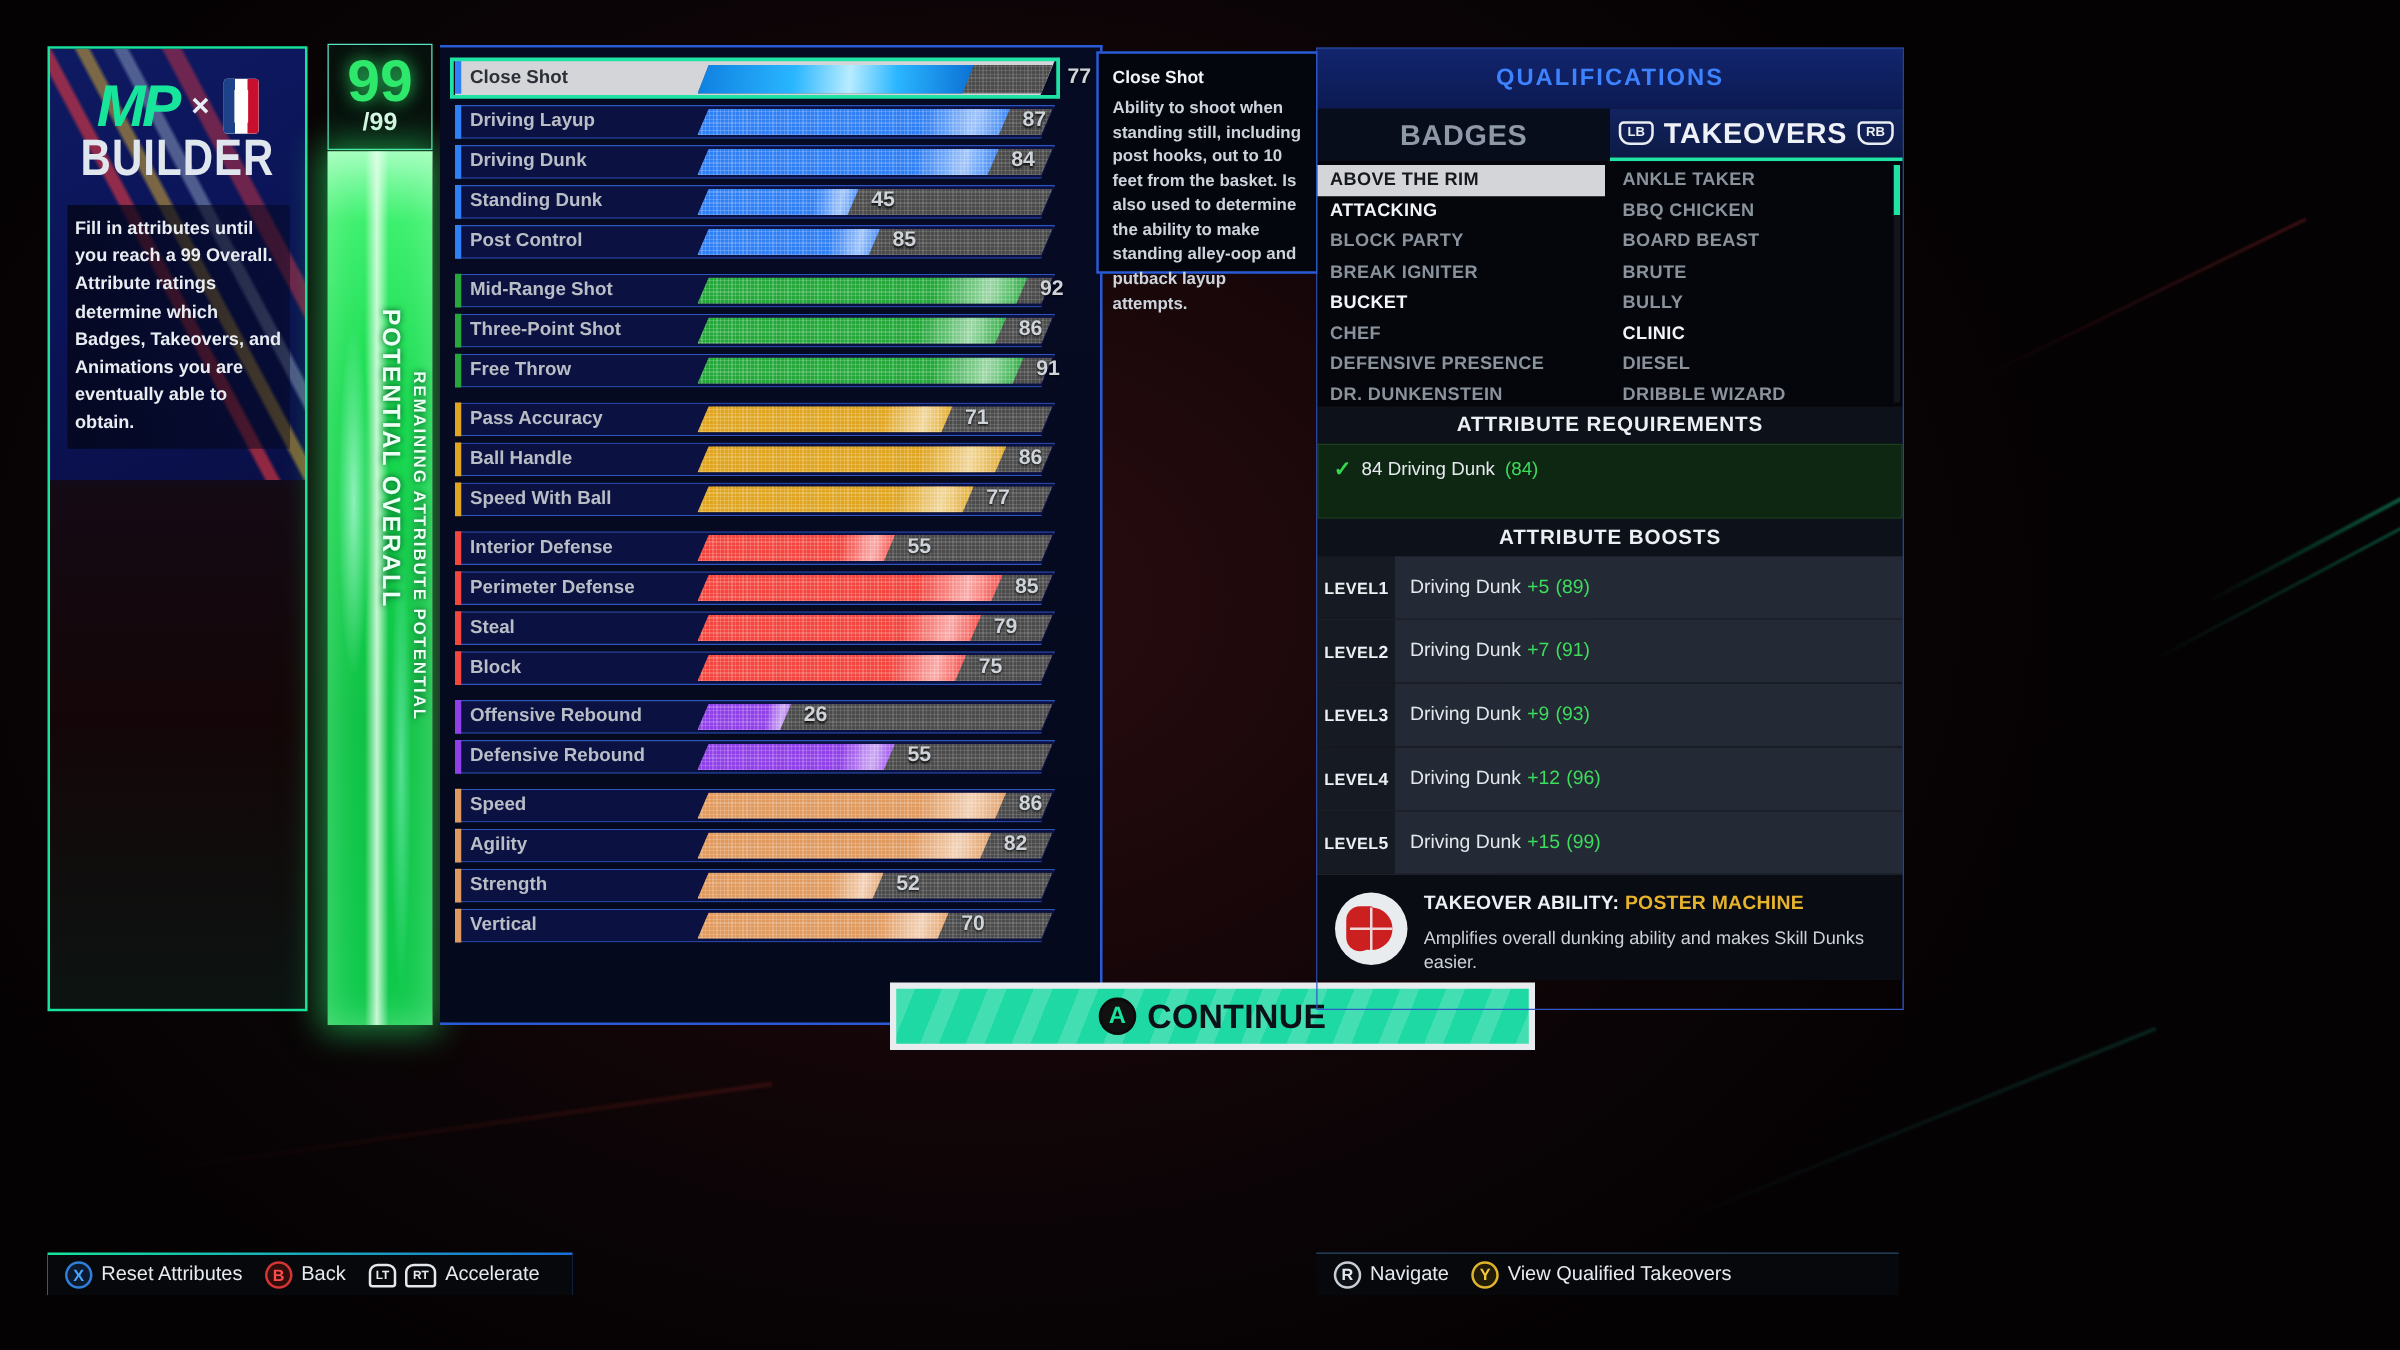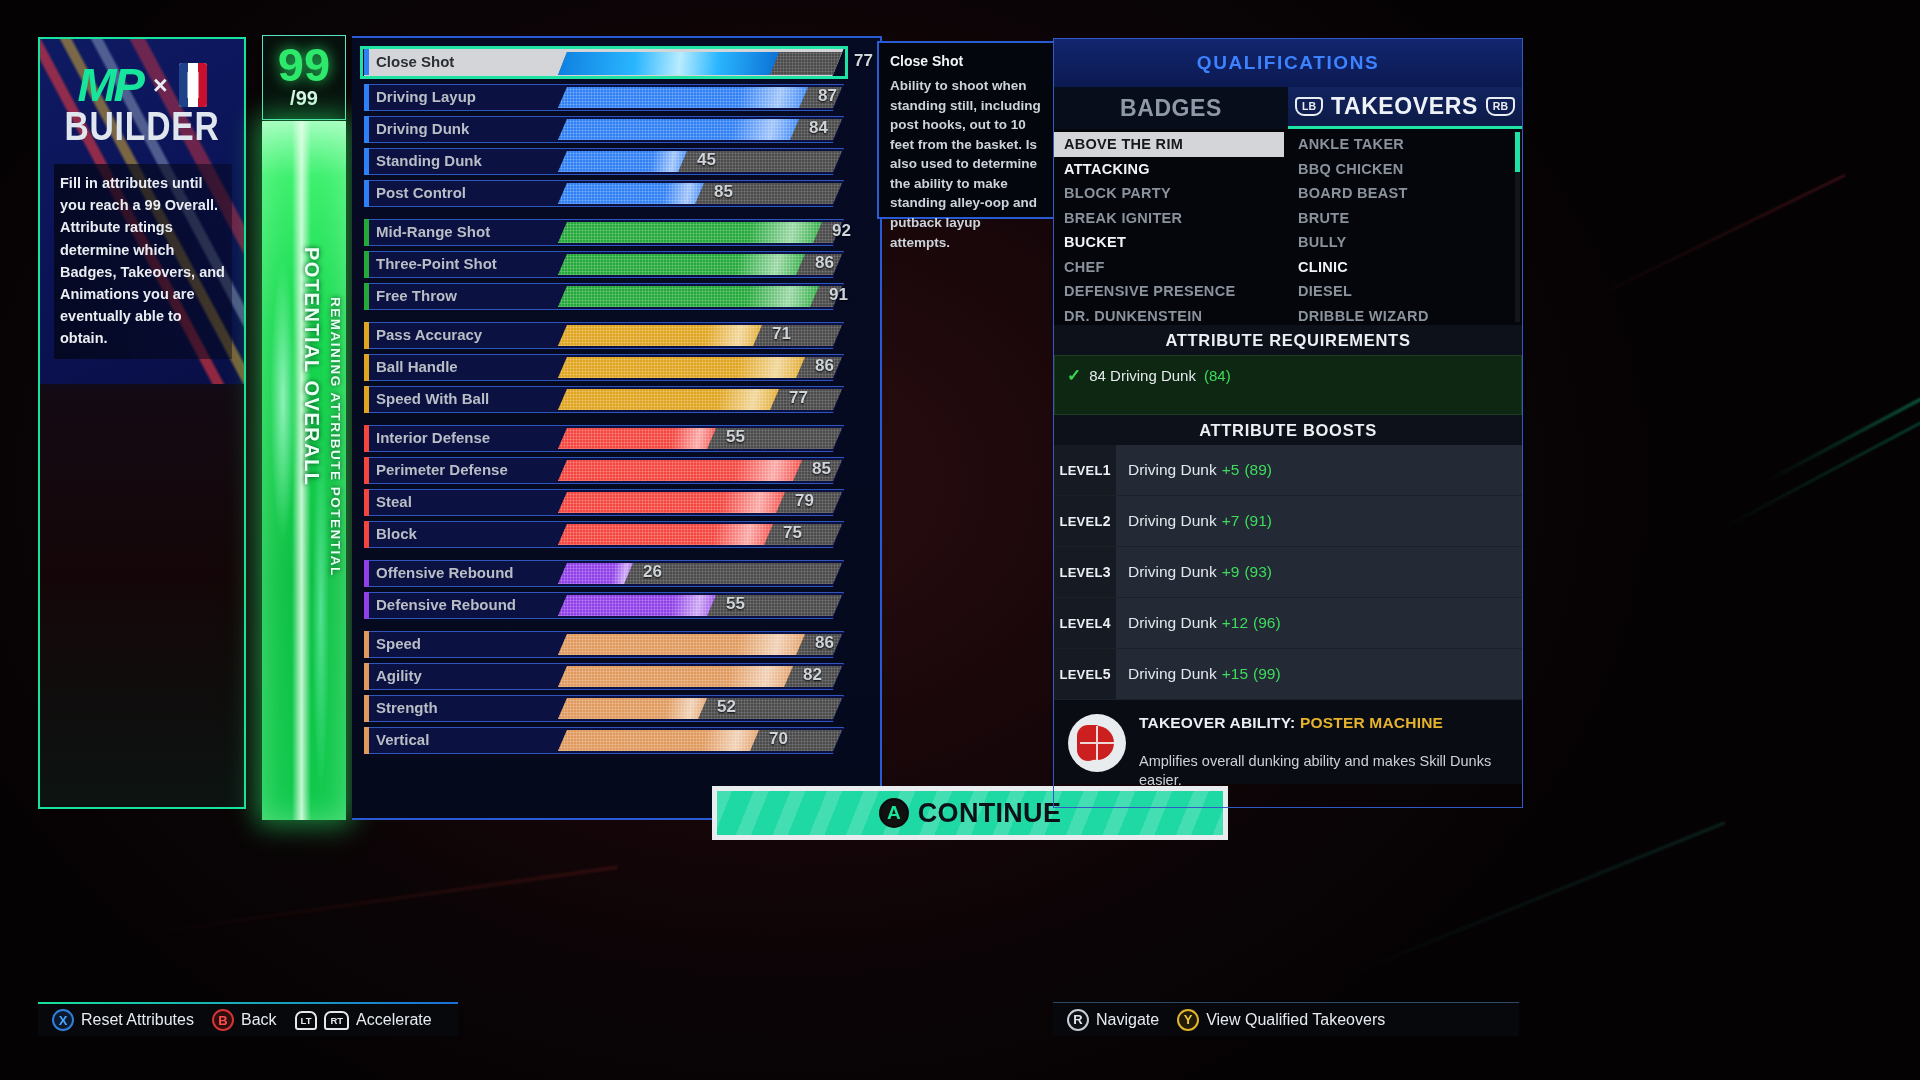--- a/index.html
+++ b/index.html
@@ -208,21 +208,21 @@
   .boost-paren { color: #3ddc5c; margin-left: 5px; }
 
   #takeoverBox { display: flex; align-items: flex-start; gap: 13px; padding: 14px 12px 0 14px; background: #090c13; height: 84px; }
   #toIcon { width: 58px; height: 58px; border-radius: 50%; background: #e9ecef; display:flex; align-items:center; justify-content:center; flex-shrink: 0; position: relative; }
   #toIcon .ball { width: 34px; height: 34px; border-radius: 50%; background: #cc1f20; position: relative; }
   #toIcon .ball::before { content:""; position:absolute; left:50%; top:0; width:2px; height:100%; background:#f0d7d7; transform:translateX(-50%); }
   #toIcon .ball::after { content:""; position:absolute; top:50%; left:0; width:100%; height:2px; background:#f0d7d7; transform:translateY(-50%); }
   #toIcon .hand { position:absolute; left:9px; top:11px; width:22px; height:36px; background:#cc1f20; border-radius: 11px 3px 11px 11px; }
   .to-title { font-size: 15.5px; font-weight: 900; color: #eceff3; letter-spacing: .2px; }
   .to-name { color: #e7b32c; }
-  .to-desc { font-size: 14.5px; color: #cdd2d9; line-height: 1.34; margin-top: 20px; }
+  .to-desc { font-size: 14.5px; color: #cdd2d9; line-height: 1.34; margin-top: 10px; }
 
   
   .footbar { position: absolute; height: 34px; background: #06080c; display: flex; align-items: center; gap: 18px; padding: 0 14px; }
   #footLeft { left: 38px; top: 1002px; width: 420px; border-top: 2px solid transparent;
     background: linear-gradient(#06080c,#06080c) padding-box, linear-gradient(90deg,#17e39c,#1b6fd8) border-box; border-top: 2px solid transparent; }
   #footRight { left: 1053px; top: 1002px; width: 466px; border-top: 1px solid #2a4a68; }
   .hint { display: flex; align-items: center; gap: 7px; font-size: 16px; color: #e7ebf0; white-space: nowrap; }
   .gbtn { width: 22px; height: 22px; border-radius: 50%; display:flex; align-items:center; justify-content:center; font-size: 13px; font-weight: 900; flex-shrink:0; }
   .g-x { background:#0c1a30; border:2px solid #2f7fd8; color:#4aa6ff; }
   .g-b { background:#300c0c; border:2px solid #d43434; color:#ff4d4d; }

